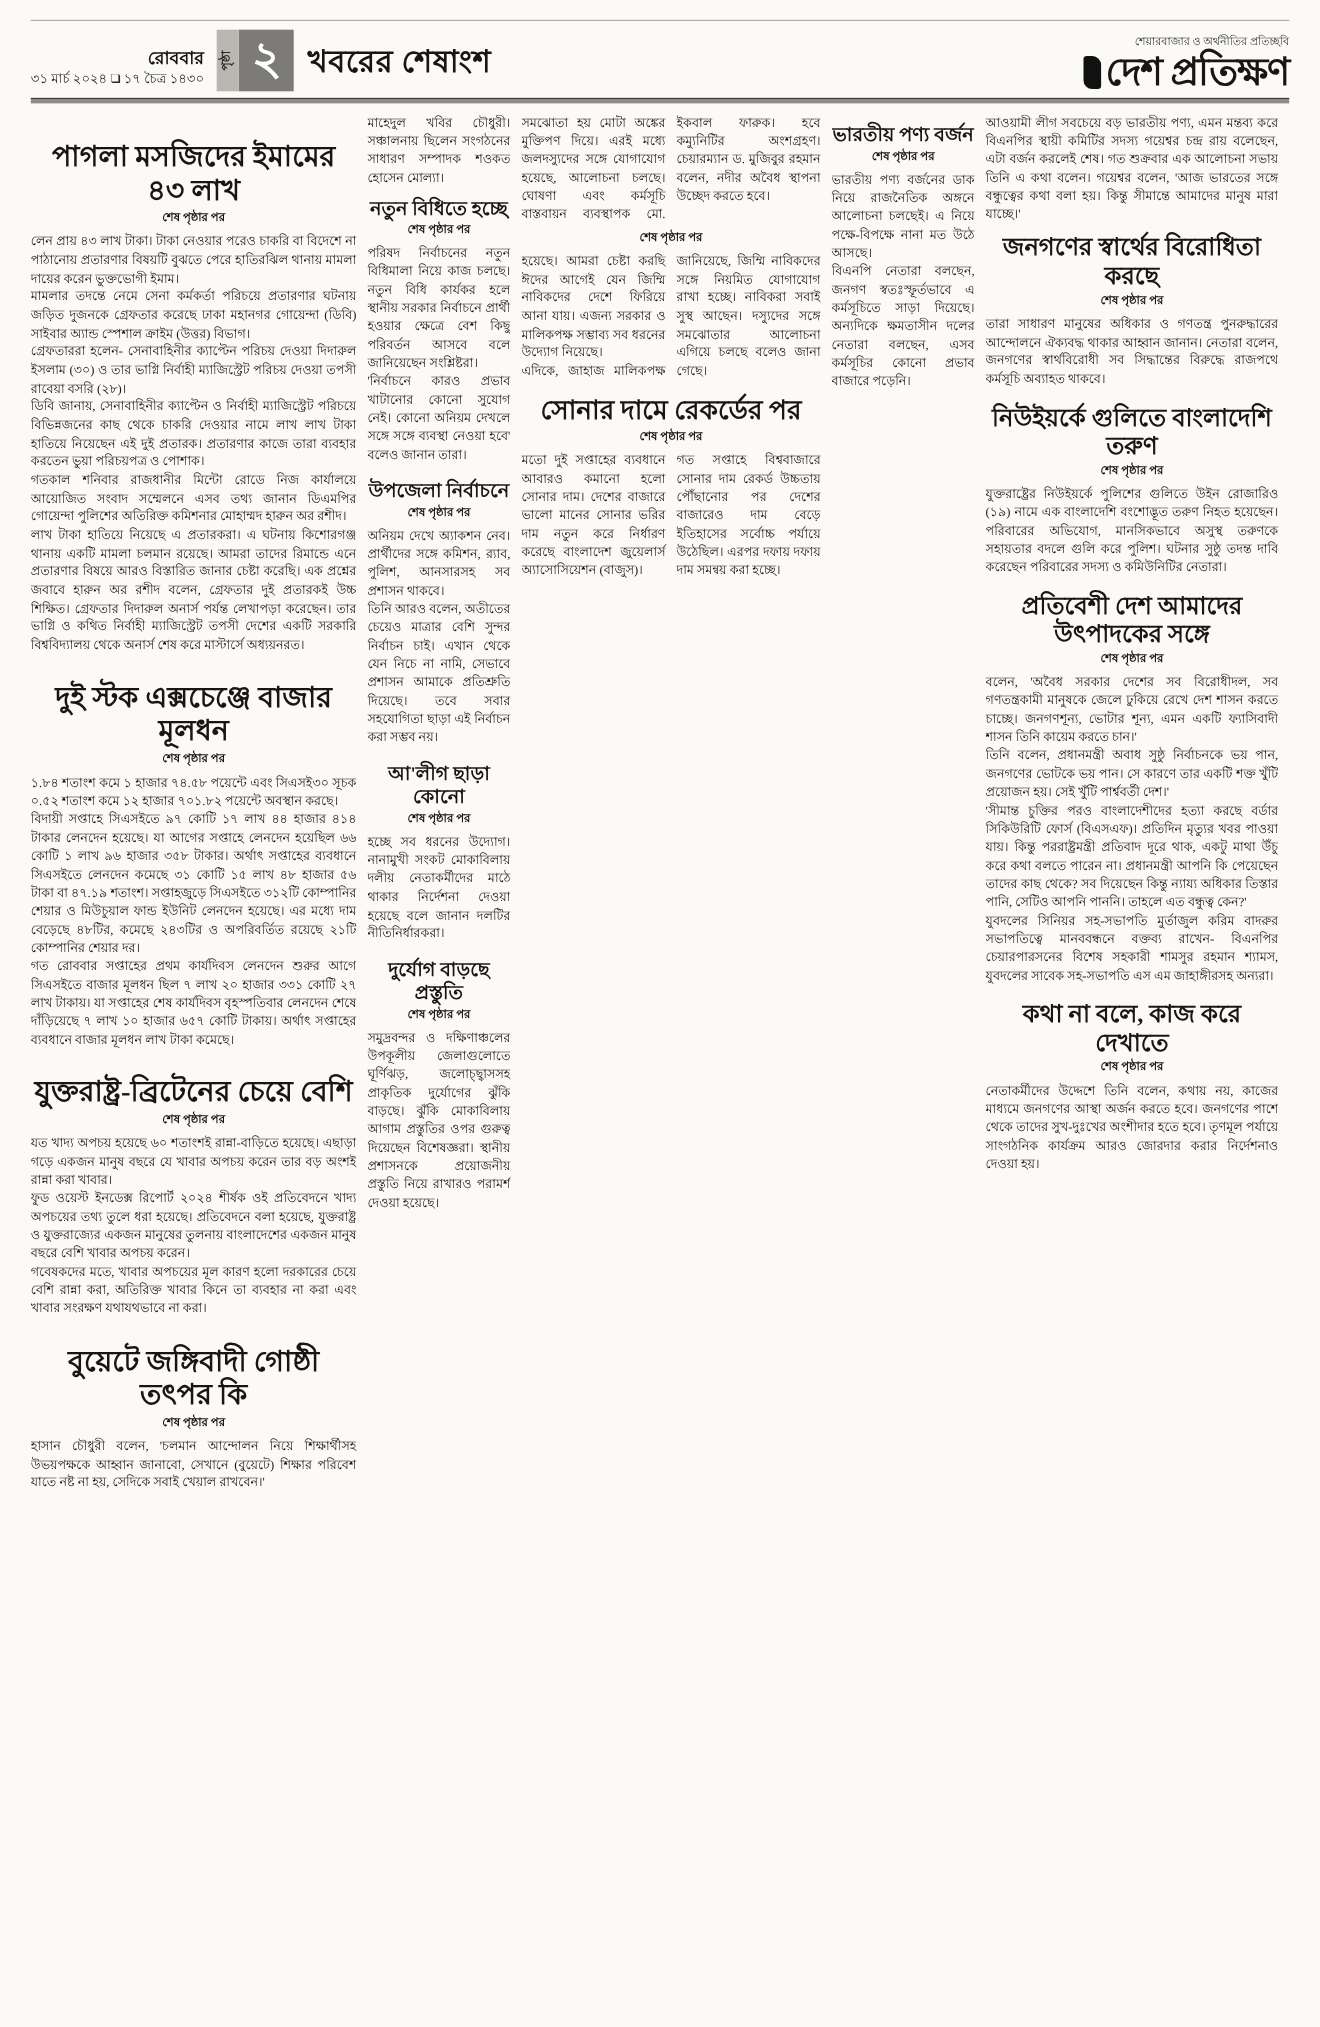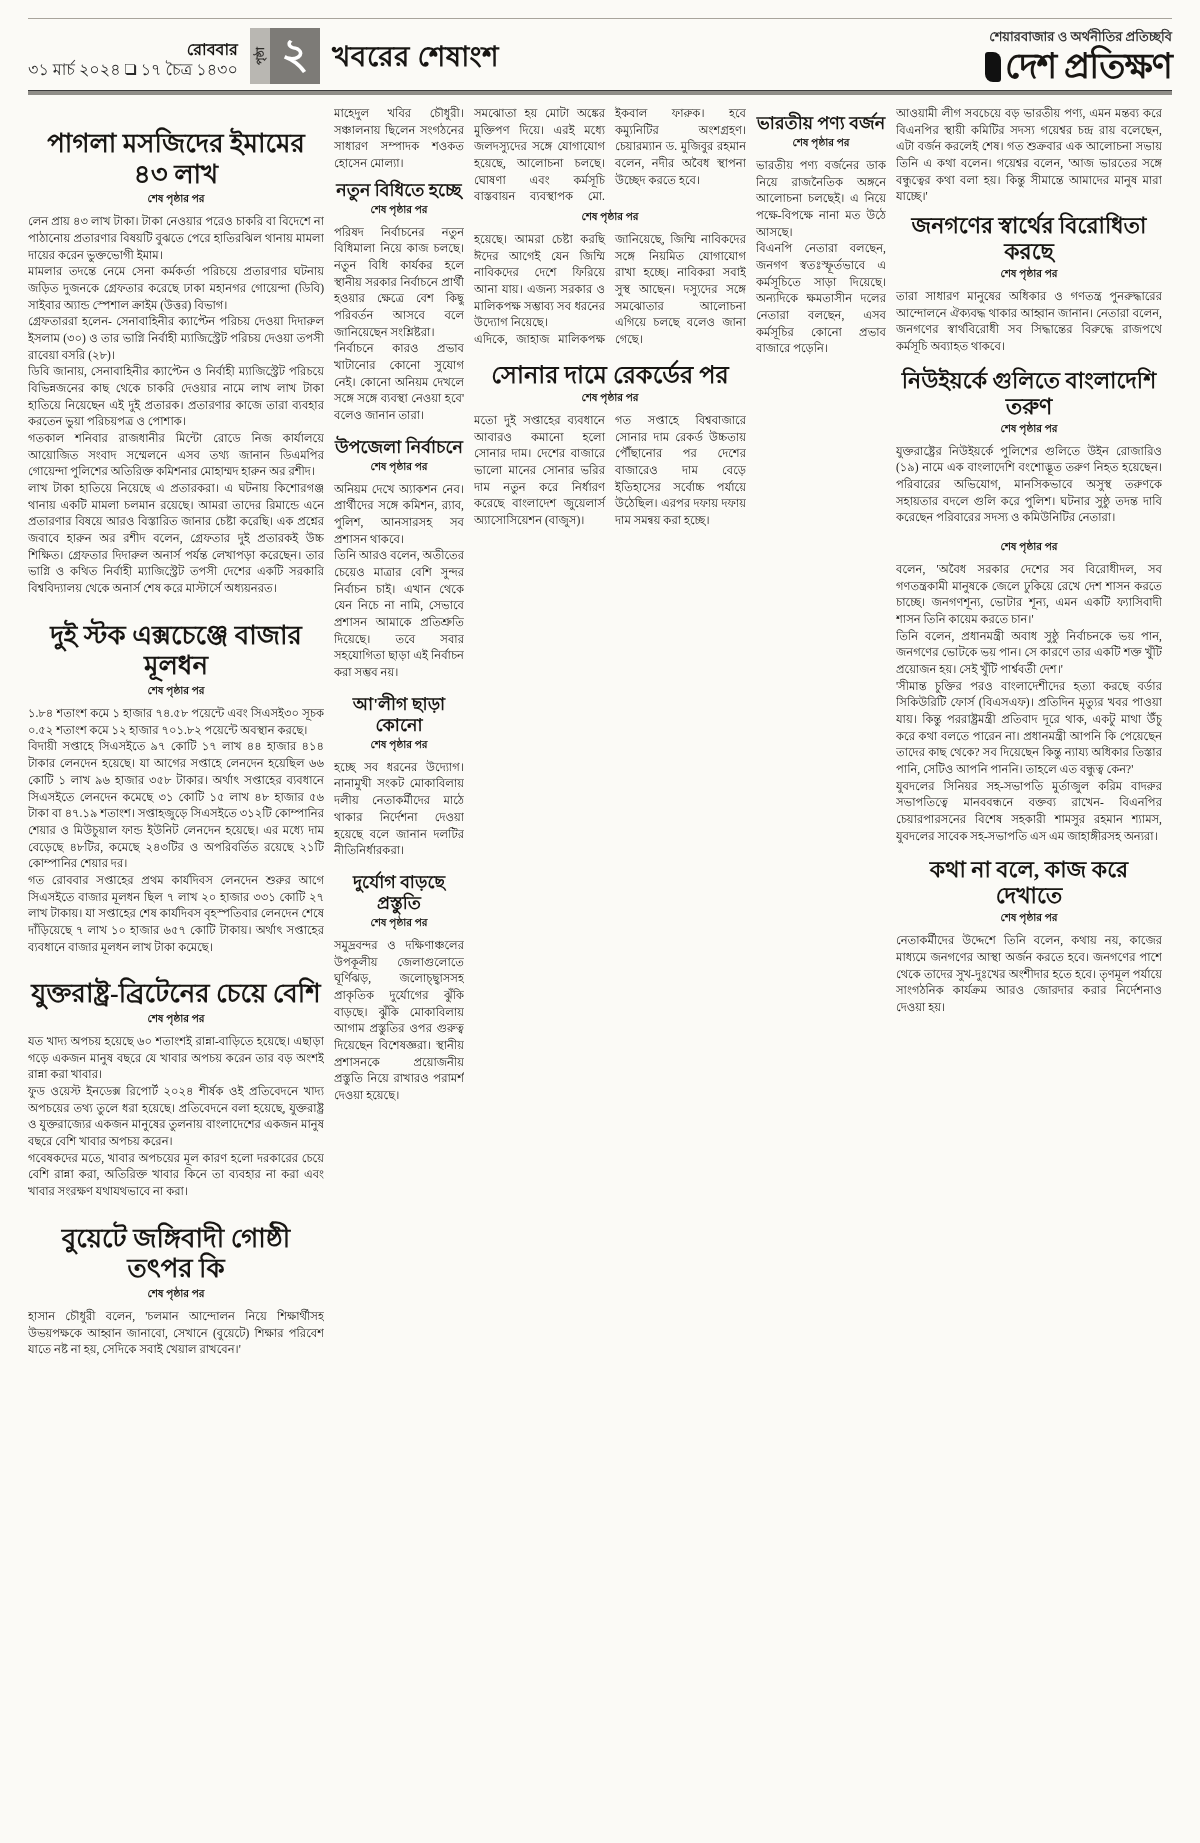--- a/index.html
+++ b/index.html
@@ -8,29 +8,29 @@
     background:#fbfaf6;color:#181613;
     font-family:"Liberation Serif", serif;
     overflow:hidden;
   }
   .page{box-sizing:border-box;width:1200px;height:1843px;padding:18px 28px 8px;}
   .toprule{border-top:1.5px solid #a8a49c;margin-bottom:6px;}
   
   .header{display:flex;align-items:flex-end;gap:12px;padding:2px 0 6px;}
   .date-block{text-align:right;line-height:1.25;padding-bottom:4px;}
   .day{font-weight:bold;font-size:16px;}
-  .date-line{font-size:16px;color:#2a2a2a;white-space:nowrap;}
+  .date-line{font-size:12px;color:#2a2a2a;white-space:nowrap;}
   .page-box{display:flex;align-items:stretch;height:56px;}
   .page-word{background:#b9b7b2;color:#2e2d2a;writing-mode:vertical-rl;transform:rotate(180deg);
     font-size:11px;width:20px;display:flex;align-items:center;justify-content:center;font-weight:bold;}
   .page-num{background:#7d7b77;color:#fff;width:50px;display:flex;align-items:center;justify-content:center;
     font-size:42px;font-weight:bold;font-family:"Liberation Serif", serif;}
   .section-title{font-size:28px;font-weight:bold;letter-spacing:.5px;padding-bottom:2px;white-space:nowrap;}
   .logo-block{margin-left:auto;text-align:right;padding-bottom:0;}
-  .tagline{font-size:13px;color:#333;margin-bottom:1px;font-weight:bold;}
+  .tagline{font-size:10px;color:#333;margin-bottom:1px;}
   .logo-row{display:flex;align-items:center;justify-content:flex-end;gap:4px;}
   .emblem{display:inline-block;width:16px;height:30px;background:#111;border-radius:3px 8px 3px 8px;}
   .paper-name{font-size:35px;font-weight:700;letter-spacing:-1px;line-height:1;}
   .header-rule{height:4px;background:#8f8d88;border-top:1px solid #3a3a3a;margin-bottom:10px;}
   
   .content{display:grid;grid-template-columns:296px 130px 272px 130px 266px;column-gap:10px;
     height:1716px;overflow:hidden;}
   .col{overflow:hidden;min-width:0;}
   .article{margin-bottom:13px;}
   .h-wide{font-size:26px;font-weight:bold;text-align:center;line-height:1.18;margin:24px 0 1px;}
@@ -158,20 +158,21 @@
         <h2 class="h-rt">জনগণের স্বার্থের বিরোধিতা করছে</h2>
         <div class="sub">শেষ পৃষ্ঠার পর</div>
         <div class="body-text">তারা সাধারণ মানুষের অধিকার ও গণতন্ত্র পুনরুদ্ধারের আন্দোলনে ঐক্যবদ্ধ থাকার আহ্বান জানান। নেতারা বলেন, জনগণের স্বার্থবিরোধী সব সিদ্ধান্তের বিরুদ্ধে রাজপথে কর্মসূচি অব্যাহত থাকবে।</div>
       </section>
       <section class="article">
         <h2 class="h-rt">নিউইয়র্কে গুলিতে বাংলাদেশি তরুণ</h2>
         <div class="sub">শেষ পৃষ্ঠার পর</div>
         <div class="body-text">যুক্তরাষ্ট্রের নিউইয়র্কে পুলিশের গুলিতে উইন রোজারিও (১৯) নামে এক বাংলাদেশি বংশোদ্ভূত তরুণ নিহত হয়েছেন। পরিবারের অভিযোগ, মানসিকভাবে অসুস্থ তরুণকে সহায়তার বদলে গুলি করে পুলিশ। ঘটনার সুষ্ঠু তদন্ত দাবি করেছেন পরিবারের সদস্য ও কমিউনিটির নেতারা।</div>
       </section>
       <section class="article">
+        <h2 class="h-rt">প্রতিবেশী দেশ আমাদের উৎপাদকের সঙ্গে</h2>
         <div class="sub">শেষ পৃষ্ঠার পর</div>
         <div class="body-text">বলেন, 'অবৈধ সরকার দেশের সব বিরোধীদল, সব গণতন্ত্রকামী মানুষকে জেলে ঢুকিয়ে রেখে দেশ শাসন করতে চাচ্ছে। জনগণশূন্য, ভোটার শূন্য, এমন একটি ফ্যাসিবাদী শাসন তিনি কায়েম করতে চান।'
 তিনি বলেন, প্রধানমন্ত্রী অবাধ সুষ্ঠু নির্বাচনকে ভয় পান, জনগণের ভোটকে ভয় পান। সে কারণে তার একটি শক্ত খুঁটি প্রয়োজন হয়। সেই খুঁটি পার্শ্ববর্তী দেশ।'
 'সীমান্ত চুক্তির পরও বাংলাদেশীদের হত্যা করছে বর্ডার সিকিউরিটি ফোর্স (বিএসএফ)। প্রতিদিন মৃত্যুর খবর পাওয়া যায়। কিন্তু পররাষ্ট্রমন্ত্রী প্রতিবাদ দূরে থাক, একটু মাথা উঁচু করে কথা বলতে পারেন না। প্রধানমন্ত্রী আপনি কি পেয়েছেন তাদের কাছ থেকে? সব দিয়েছেন কিন্তু ন্যায্য অধিকার তিস্তার পানি, সেটিও আপনি পাননি। তাহলে এত বন্ধুত্ব কেন?'
 যুবদলের সিনিয়র সহ-সভাপতি মুর্তাজুল করিম বাদরুর সভাপতিত্বে মানববন্ধনে বক্তব্য রাখেন- বিএনপির চেয়ারপারসনের বিশেষ সহকারী শামসুর রহমান শ্যামস, যুবদলের সাবেক সহ-সভাপতি এস এম জাহাঙ্গীরসহ অন্যরা।</div>
       </section>
       <section class="article">
         <h2 class="h-rt">কথা না বলে, কাজ করে দেখাতে</h2>
         <div class="sub">শেষ পৃষ্ঠার পর</div>
         <div class="body-text">নেতাকর্মীদের উদ্দেশে তিনি বলেন, কথায় নয়, কাজের মাধ্যমে জনগণের আস্থা অর্জন করতে হবে। জনগণের পাশে থেকে তাদের সুখ-দুঃখের অংশীদার হতে হবে। তৃণমূল পর্যায়ে সাংগঠনিক কার্যক্রম আরও জোরদার করার নির্দেশনাও দেওয়া হয়।</div>

